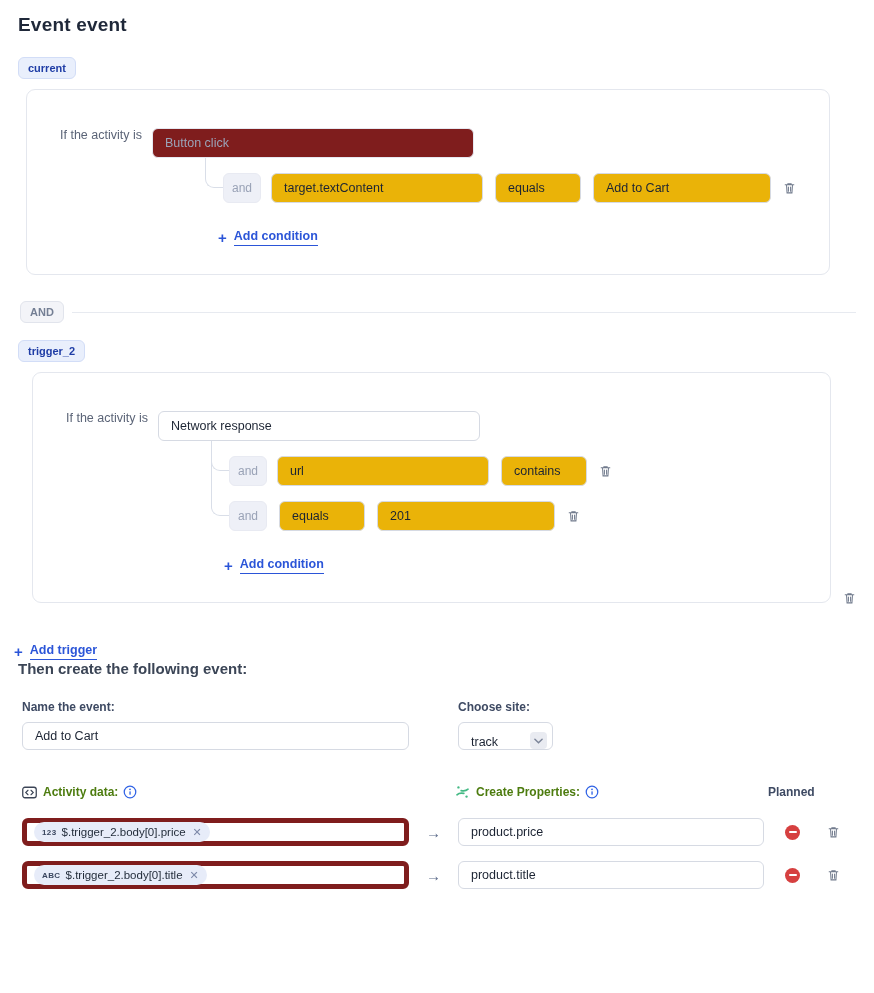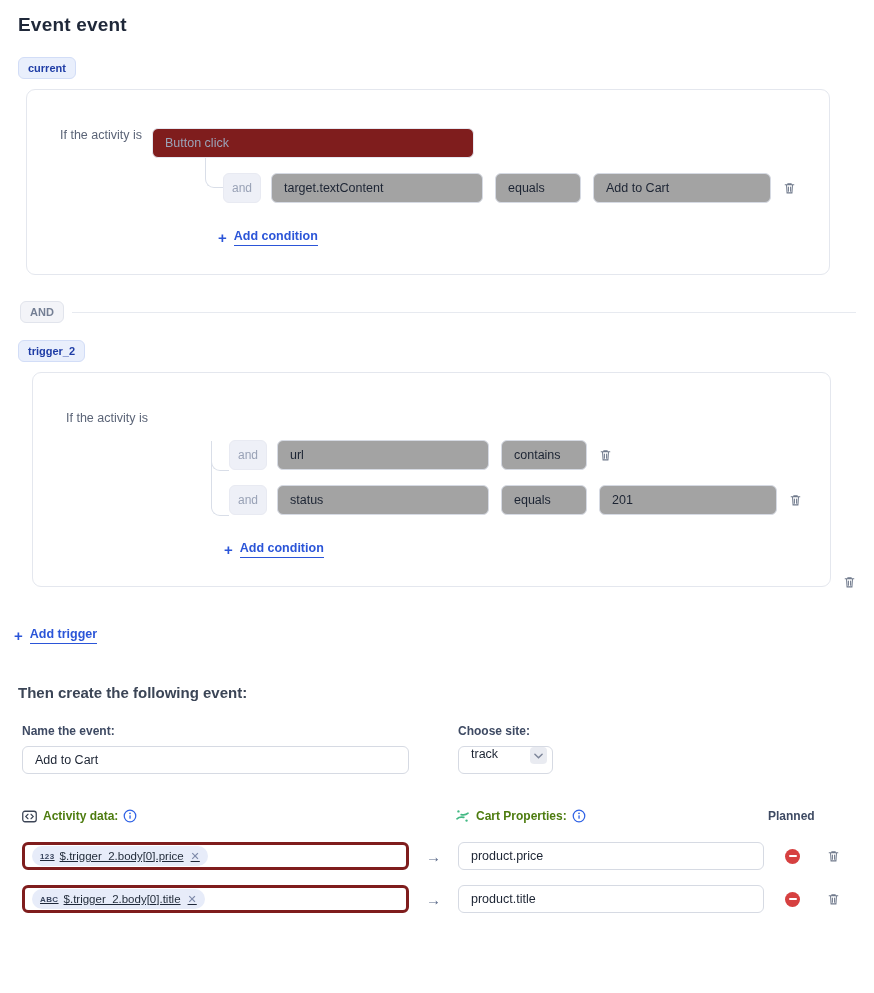--- a/index.html
+++ b/index.html
@@ -46,21 +46,21 @@
   .elbow.e1 { top:68px; height:30px; }
   .elbow.e2 { top:68px; height:75px; }
 
   .cond-row { display:flex; align-items:center; margin-top:15px; padding-left:196px; }
   .and-chip {
     width:38px; height:30px; flex:0 0 38px;
     background:#eef0f7; border:1px solid #e8eaf2; border-radius:6px;
     color:#99a2b6; font-size:12px; display:flex; align-items:center; justify-content:center;
   }
   input.cond-field, input.cond-op, input.cond-value {
-    height:30px; background:#a3a3a3; border:1px solid #d6dae3; border-radius:6px;
+    height:30px; background:#eab308; border:1px solid #d6dae3; border-radius:6px;
     padding:0 12px; font-size:12.5px; font-family:inherit; color:#1c2433; outline:none;
   }
   input.cond-field { width:212px; margin-left:10px; }
   input.cond-op    { width:86px;  margin-left:12px; }
   input.cond-value { width:178px; margin-left:12px; }
 
   .icon-btn { background:none; border:none; cursor:pointer; padding:2px; line-height:0; }
   .cond-row .icon-btn { margin-left:10px; }
 
   .add-link { display:flex; align-items:center; margin-top:26px; padding-left:191px; cursor:pointer; }
@@ -74,54 +74,54 @@
   .and-divider { display:flex; align-items:center; margin-top:26px; margin-left:2px; }
   .and-divider .and-pill {
     background:#f3f4f8; border:1px solid #e1e4ec; border-radius:6px;
     color:#747f94; font-size:11px; font-weight:700; padding:4px 9px;
   }
   .and-divider .rule { flex:1; height:1px; background:#e7eaf0; margin-left:8px; }
 
   .card2-wrap { position:relative; width:813px; }
   .outside-trash { position:absolute; right:-27px; bottom:-4px; }
 
-  .section-heading { margin-top:40px; font-size:15px; font-weight:700; color:#3b4556; }
+  .section-heading { font-size:15px; font-weight:700; color:#3b4556; }
 
   .event-form { padding-left:4px; }
   .name-type-row { display:flex; margin-top:23px; }
   .field-label { font-size:12px; font-weight:700; color:#3e4a63; }
   input.text-input {
     display:block; margin-top:8px; height:28px; background:#fff;
     border:1px solid #d6dae3; border-radius:6px; padding:0 12px;
     font-size:12.5px; font-family:inherit; color:#1c2433; outline:none;
   }
   input.name-input { width:387px; }
   .type-group { margin-left:49px; }
   .select {
     margin-top:8px; width:95px; height:28px; background:#fff;
     border:1px solid #d6dae3; border-radius:6px;
-    display:flex; align-items:flex-start; padding:0 5px 0 12px; cursor:pointer;
+    display:flex; align-items:flex-end; padding:0 5px 0 12px; cursor:pointer;
   }
   .select .sel-value { flex:1; font-size:12.5px; color:#1c2433; }
   .sel-chev {
     width:17px; height:17px; background:#e9ebf1; border-radius:4px;
     display:flex; align-items:center; justify-content:center;
   }
 
   .map-header { display:flex; align-items:center; margin-top:34px; }
   .map-header .col1 { width:433px; display:flex; align-items:center; }
   .map-header .col2 { width:313px; display:flex; align-items:center; }
   .hdr-label { font-size:12px; font-weight:700; color:#4d7c0f; margin:0 5px 0 6px; }
   .planned-label { font-size:12px; font-weight:700; color:#3e4a63; }
 
   .map-row { display:flex; align-items:center; margin-top:18px; }
   .map-row + .map-row { margin-top:15px; }
   .map-src {
-    width:387px; height:28px; background:#fff; border:3px solid #7f1d1d; border-radius:6px;
-    display:flex; align-items:center; padding-left:7px;text-decoration:underline;
+    width:387px; height:28px; background:#fff; border:5px solid #7f1d1d; border-radius:6px;
+    display:flex; align-items:center; padding-left:7px;
   }
   .pill {
     background:#e7ecf9; border-radius:11px; height:20px;
     display:flex; align-items:center; padding:0 8px 0 8px;
   }
   .pill .ptype { font-size:8px; font-weight:700; color:#39455e; letter-spacing:.4px; margin-right:5px; }
   .pill .ppath { font-size:11.5px; color:#1f2937; }
   .pill .pclose { margin-left:7px; color:#7c88a8; font-size:11px; cursor:pointer; line-height:1; }
   .arrow-cell { width:49px; text-align:center; color:#5c6b8a; font-size:15px; }
   input.map-target { width:306px; height:28px; margin-top:0; }
@@ -176,34 +176,34 @@
 
   
   <div class="badge t2">trigger_2</div>
 
   <div class="card2-wrap">
     <div class="card c2">
       <div class="elbow e1"></div>
       <div class="elbow e2"></div>
       <div class="activity-row">
         <span class="activity-label">If the activity is</span>
+        <input class="activity-input live" value="Network response" style="">
       </div>
       <div class="cond-row">
         <span class="and-chip">and</span>
         <input class="cond-field" value="url" style="">
         <input class="cond-op" value="contains" style="">
         <button class="icon-btn">
           <svg class="trash" width="13" height="14" viewBox="0 0 24 24">
             <path d="M4 6h16M9 6V4h6v2M6.5 6l1 15h9l1-15M10 10v8M14 10v8" stroke="#707a8c" stroke-width="1.9" fill="none" stroke-linecap="round"></path>
           </svg>
         </button>
       </div>
       <div class="cond-row">
         <span class="and-chip">and</span>
-        <input class="cond-field" value="status" style="">
         <input class="cond-op" value="equals" style="">
         <input class="cond-value" value="201" style="">
         <button class="icon-btn">
           <svg class="trash" width="13" height="14" viewBox="0 0 24 24">
             <path d="M4 6h16M9 6V4h6v2M6.5 6l1 15h9l1-15M10 10v8M14 10v8" stroke="#707a8c" stroke-width="1.9" fill="none" stroke-linecap="round"></path>
           </svg>
         </button>
       </div>
       <div class="add-link">
         <span class="plus">+</span>
@@ -258,21 +258,21 @@
           <circle cx="8" cy="4.9" r="1" fill="#2f62e5"></circle>
         </svg>
       </div>
       <div class="col2">
         <svg width="15" height="16" viewBox="0 0 24 26">
           <path d="M21 8.5c-2.6 2.3-7 3.2-11.2 2.2" stroke="#43b984" stroke-width="2.7" fill="none" stroke-linecap="round"></path>
           <path d="M3 17.5c2.6-2.3 7-3.2 11.2-2.2" stroke="#43b984" stroke-width="2.7" fill="none" stroke-linecap="round"></path>
           <circle cx="18.6" cy="20.5" r="1.9" fill="#43b984"></circle>
           <circle cx="5.4" cy="5.5" r="1.9" fill="#43b984"></circle>
         </svg>
-        <span class="hdr-label">Cart Properties:</span>
+        <span class="hdr-label">Create Properties:</span>
         <svg width="14" height="14" viewBox="0 0 16 16">
           <circle cx="8" cy="8" r="6.6" fill="none" stroke="#2f62e5" stroke-width="1.4"></circle>
           <rect x="7.3" y="7" width="1.5" height="4.2" rx=".75" fill="#2f62e5"></rect>
           <circle cx="8" cy="4.9" r="1" fill="#2f62e5"></circle>
         </svg>
       </div>
       <div class="planned-label">Planned</div>
     </div>
 
     <div class="map-row">

